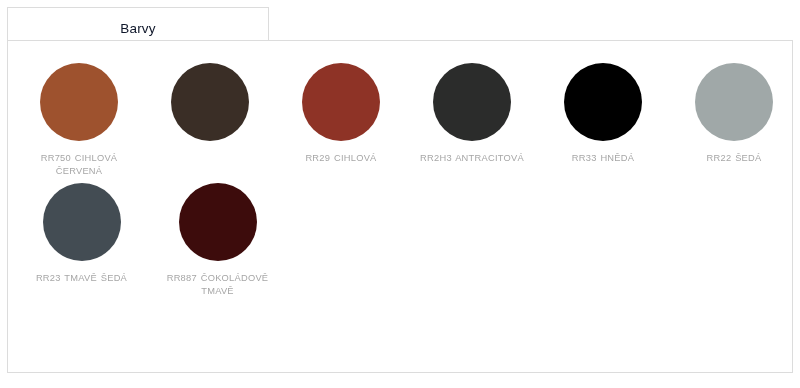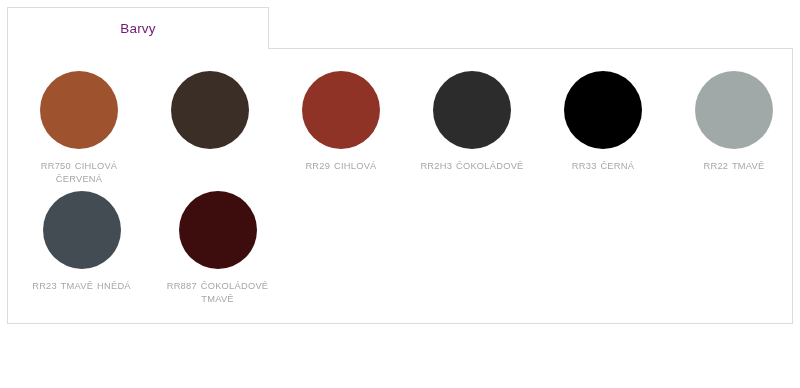--- a/index.html
+++ b/index.html
@@ -40,32 +40,32 @@
     border-top: 1px solid #dcdcdc;
     border-left: 1px solid #dcdcdc;
     border-right: 1px solid #dcdcdc;
     background: #ffffff;
     display: flex;
     align-items: center;
     justify-content: center;
   }
   .tab-label {
     font-size: 13.5px;
-    color: #701a75;
+    color: #0f172a;
     letter-spacing: 0.2px;
     line-height: 1;
   }
 
   
   .panel {
     position: absolute;
     left: 7px;
-    top: 48px;
+    top: 40px;
     width: 786px;
-    height: 276px;
+    height: 333px;
     box-sizing: border-box;
     border: 1px solid #dcdcdc;
     border-top: 1px solid #dcdcdc;
     background: #ffffff;
   }
   
   .tab-merge {
     position: absolute;
     left: 8px;
     top: 47px;
@@ -132,35 +132,35 @@
           </div>
           <div class="swatch">
             <span class="swatch-dot" style="background: rgb(58, 46, 38);"></span>
           </div>
           <div class="swatch">
             <span class="swatch-dot" style="background: rgb(142, 51, 38);"></span>
             <span class="swatch-label">RR29 CIHLOVÁ</span>
           </div>
           <div class="swatch">
             <span class="swatch-dot" style="background: rgb(43, 44, 43);"></span>
-            <span class="swatch-label">RR2H3 ČOKOLÁDOVĚ</span>
+            <span class="swatch-label">RR2H3 ANTRACITOVÁ</span>
           </div>
           <div class="swatch">
             <span class="swatch-dot" style="background: rgb(0, 0, 0);"></span>
-            <span class="swatch-label">RR33 ČERNÁ</span>
+            <span class="swatch-label">RR33 HNĚDÁ</span>
           </div>
           <div class="swatch">
             <span class="swatch-dot" style="background: rgb(160, 168, 168);"></span>
-            <span class="swatch-label">RR22 TMAVĚ</span>
+            <span class="swatch-label">RR22 ŠEDÁ</span>
           </div>
         </div>
       <div class="swatch-row" id="row-1">
           <div class="swatch">
             <span class="swatch-dot" style="background: rgb(67, 76, 83);"></span>
-            <span class="swatch-label">RR23 TMAVĚ HNĚDÁ</span>
+            <span class="swatch-label">RR23 TMAVĚ ŠEDÁ</span>
           </div>
           <div class="swatch">
             <span class="swatch-dot" style="background: rgb(61, 12, 12);"></span>
             <span class="swatch-label">RR887 ČOKOLÁDOVĚ TMAVĚ</span>
           </div>
         </div>
     </div>
   </div>
 
   <div class="tab-merge"></div>

